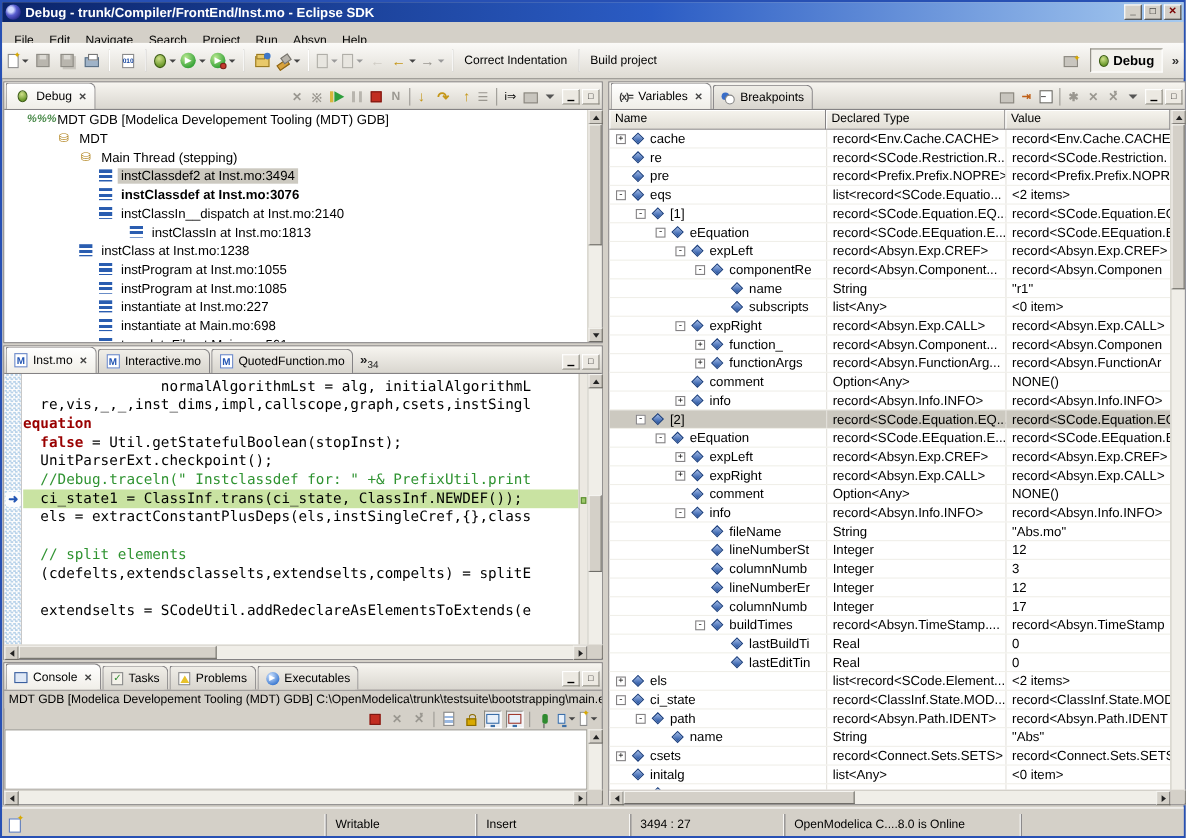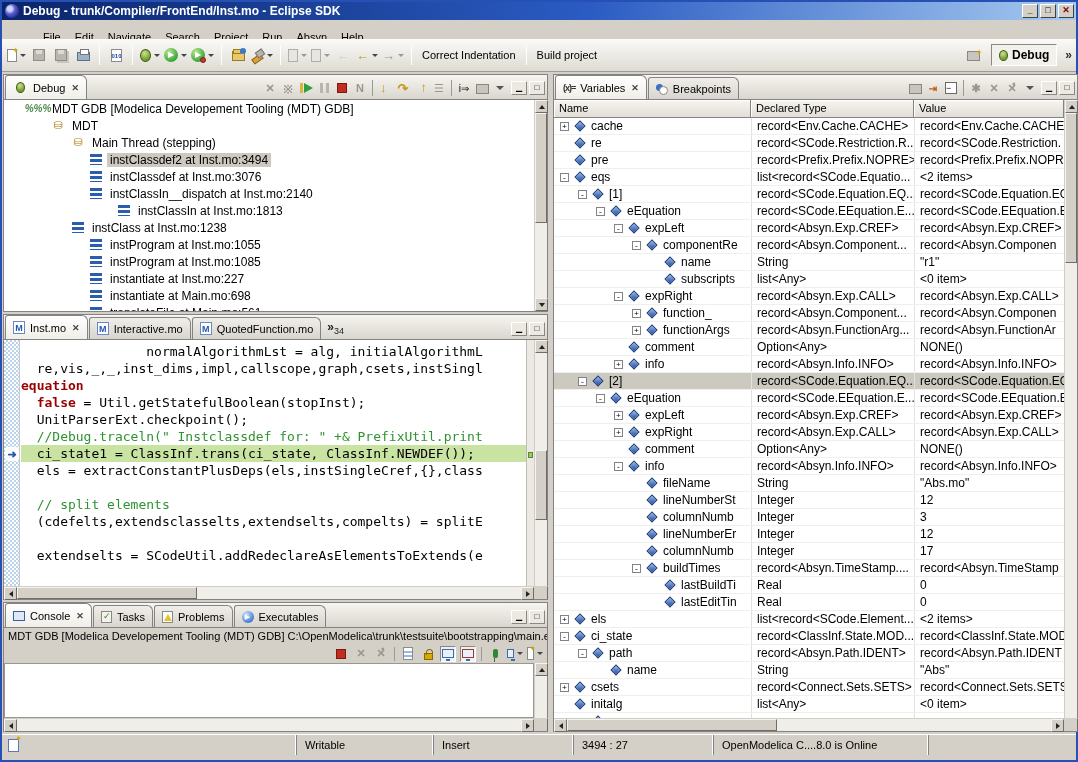--- a/index.html
+++ b/index.html
@@ -13,21 +13,21 @@
     display:flex; align-items:center; padding:0 2px; }
   .titlebar .logo { width:14px; height:14px; border-radius:50%;
     background:radial-gradient(circle at 35% 35%, #cfd8ff 0 18%, #5a5fd0 40%, #1a1c7a 85%); margin:0 4px 0 1px; }
   .titlebar .ttext { color:#fff; font-weight:bold; font-size:12px; letter-spacing:0; flex:1; white-space:nowrap; overflow:hidden; }
   .wbtn { width:16px; height:14px; background:#d4d0c8; border:1px solid; border-color:#fff #404040 #404040 #fff;
     margin-left:2px; font-size:9px; line-height:11px; text-align:center; font-weight:bold; color:#000; }
   .wbtn.close { color:#7a0000; }
 
   
   .menubar { position:absolute; left:0; top:18px; right:0; height:34px; background:#d4d0c8;
-    display:flex; align-items:center; padding-left:4px; border-bottom:1px solid #c0bcb4;margin-left:30px; }
+    display:flex; align-items:center; padding-left:4px; border-bottom:1px solid #c0bcb4; }
   .menu-item { padding:2px 7px; font-size:11px; }
 
   
   .toolbar { position:absolute; left:0; top:37px; right:0; height:33px;
     background:linear-gradient(#fbfaf8,#dedbd3); border-bottom:1px solid #9c9a94; display:flex; align-items:center; }
   .tgroup { display:flex; align-items:center; padding:0 3px; }
   .tsep { width:1px; height:20px; background:#9c9a94; border-right:1px solid #fff; margin:0 2px; }
   .tbtn { height:22px; min-width:22px; display:flex; align-items:center; justify-content:center; padding:0 2px; }
   .tbtn.textbtn { padding:0 8px; font-size:11px; white-space:nowrap; }
   .drop { width:0; height:0; border-left:3px solid transparent; border-right:3px solid transparent; border-top:3px solid #444; margin-left:3px; }
@@ -163,21 +163,21 @@
   .vrow.sel { background:#ccc9c0; }
   .vc { overflow:hidden; white-space:nowrap; flex:none; display:flex; align-items:center; }
   .vc.c2,.vc.c3 { border-left:1px solid #e4e2dc; padding-left:5px; }
   .expander { width:9px; height:9px; border:1px solid #848284; background:#fff; font-size:8px; line-height:7px; text-align:center; flex:none; margin-right:5px; font-family:"Liberation Mono",monospace; }
   .exp-none { width:9px; margin-right:5px; flex:none; }
   .diamond { width:8px; height:8px; flex:none; transform:rotate(45deg); margin:0 7px 0 2px;
     background:linear-gradient(135deg,#9db8e8,#1f4e9e); border:1px solid #173c7c; }
 
   
   .statusbar { position:absolute; left:0; right:0; bottom:0; height:26px; background:#d4d0c8; border-top:1px solid #fff;
-    display:flex; align-items:flex-start; }
+    display:flex; align-items:flex-end; }
   .sfield { height:20px; display:flex; align-items:center; padding-left:8px; font-size:11px; white-space:nowrap; overflow:hidden;
     border-left:1px solid #848284; box-shadow:-1px 0 0 #fff; }
   .sicon { width:30px; display:flex; align-items:center; padding-left:6px; border:none; box-shadow:none; }
   .i-fastview { width:11px; height:13px; background:#fff; border:1px solid #5a78b8; position:relative; }
   .i-fastview:after { content:"✦"; position:absolute; right:-4px; top:-6px; color:#d8a900; font-size:8px; }
   .spacer { flex:1; }
 </style>
 </head>
 <body>
 
@@ -359,21 +359,21 @@
           <span class="lbl">MDT</span>
         </div>
         <div class="trow" style="padding-left: 66px;">
           <span class="ti ti-thread">⛁</span>
           <span class="lbl">Main Thread (stepping)</span>
         </div>
         <div class="trow" style="padding-left: 86px;">
           <span class="ti-frame"></span>
           <span class="lbl sel">instClassdef2 at Inst.mo:3494</span>
         </div>
-        <div class="trow" style="padding-left: 86px;">
+        <div class="trow" style="padding-left: 86px; font-weight: bold;">
           <span class="ti-frame"></span>
           <span class="lbl">instClassdef at Inst.mo:3076</span>
         </div>
         <div class="trow" style="padding-left: 86px;">
           <span class="ti-frame"></span>
           <span class="lbl">instClassIn__dispatch at Inst.mo:2140</span>
         </div>
         <div class="trow" style="padding-left: 86px; margin-left: 28px;">
           <span class="ti-frame"></span>
           <span class="lbl">instClassIn at Inst.mo:1813</span>

